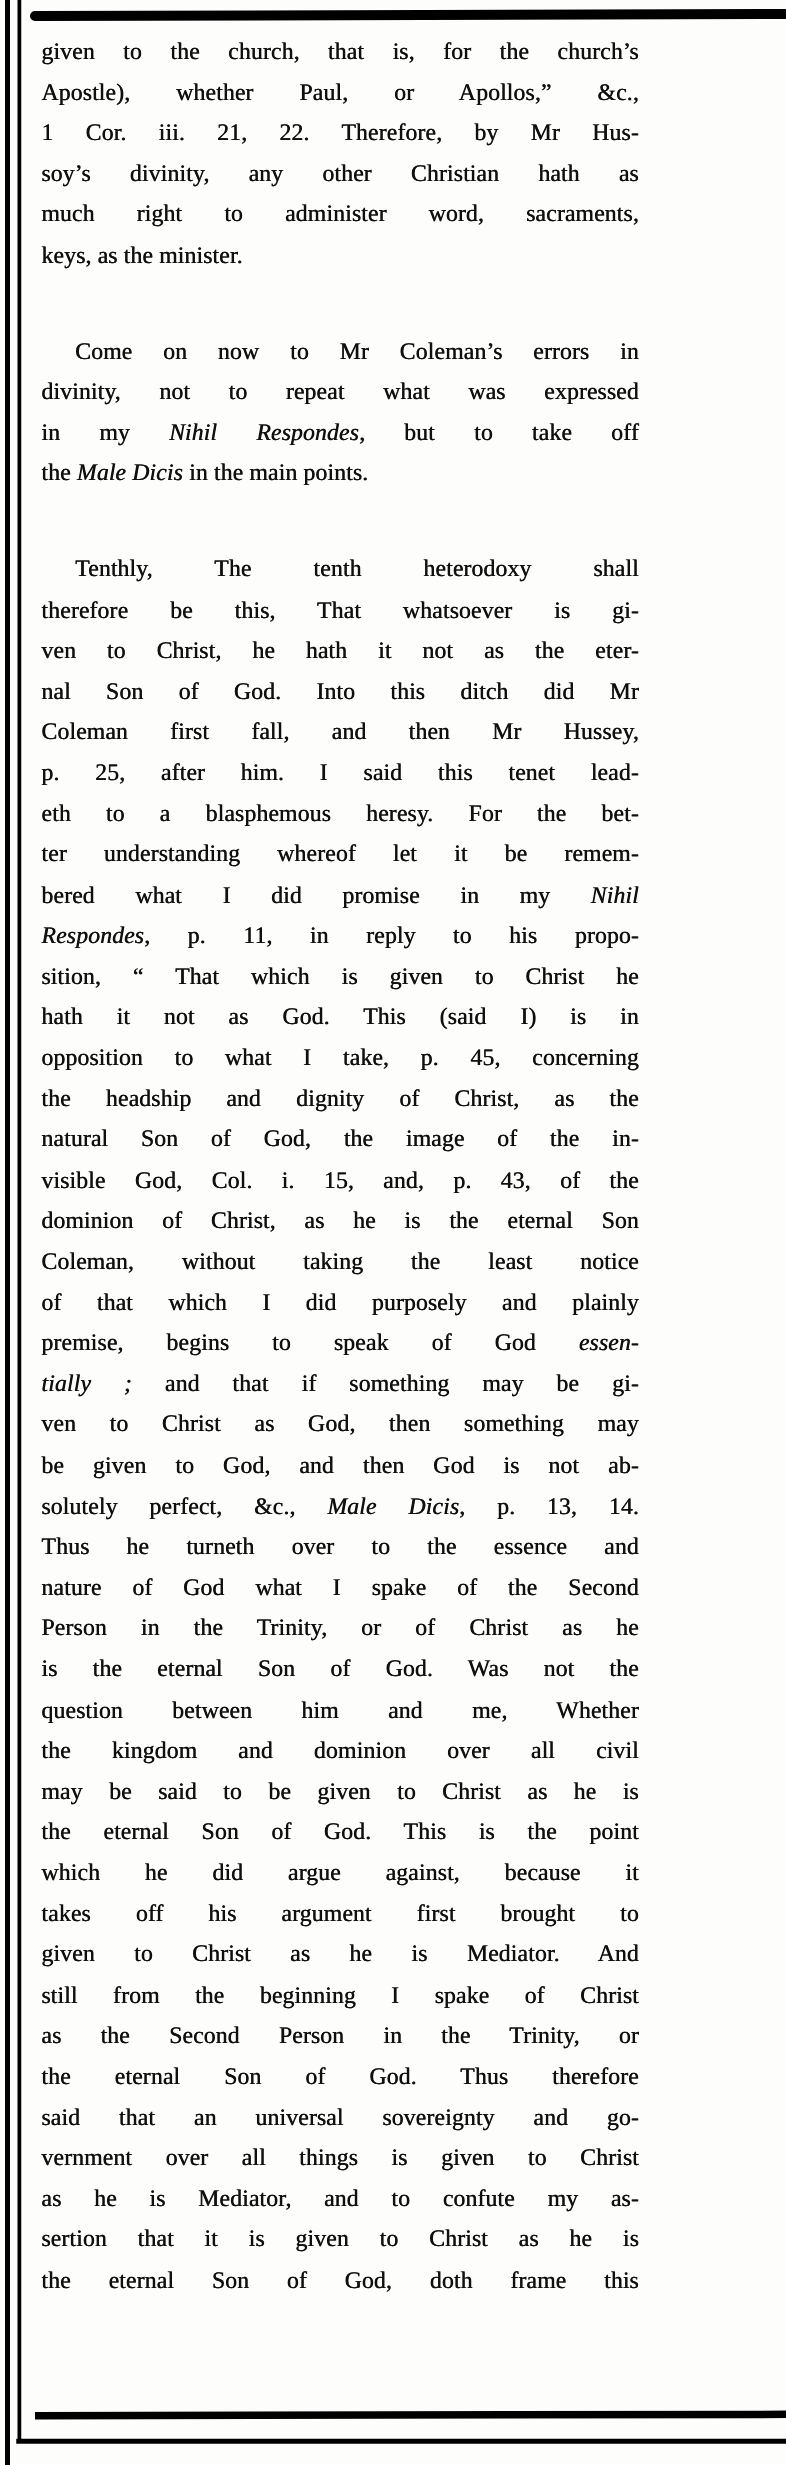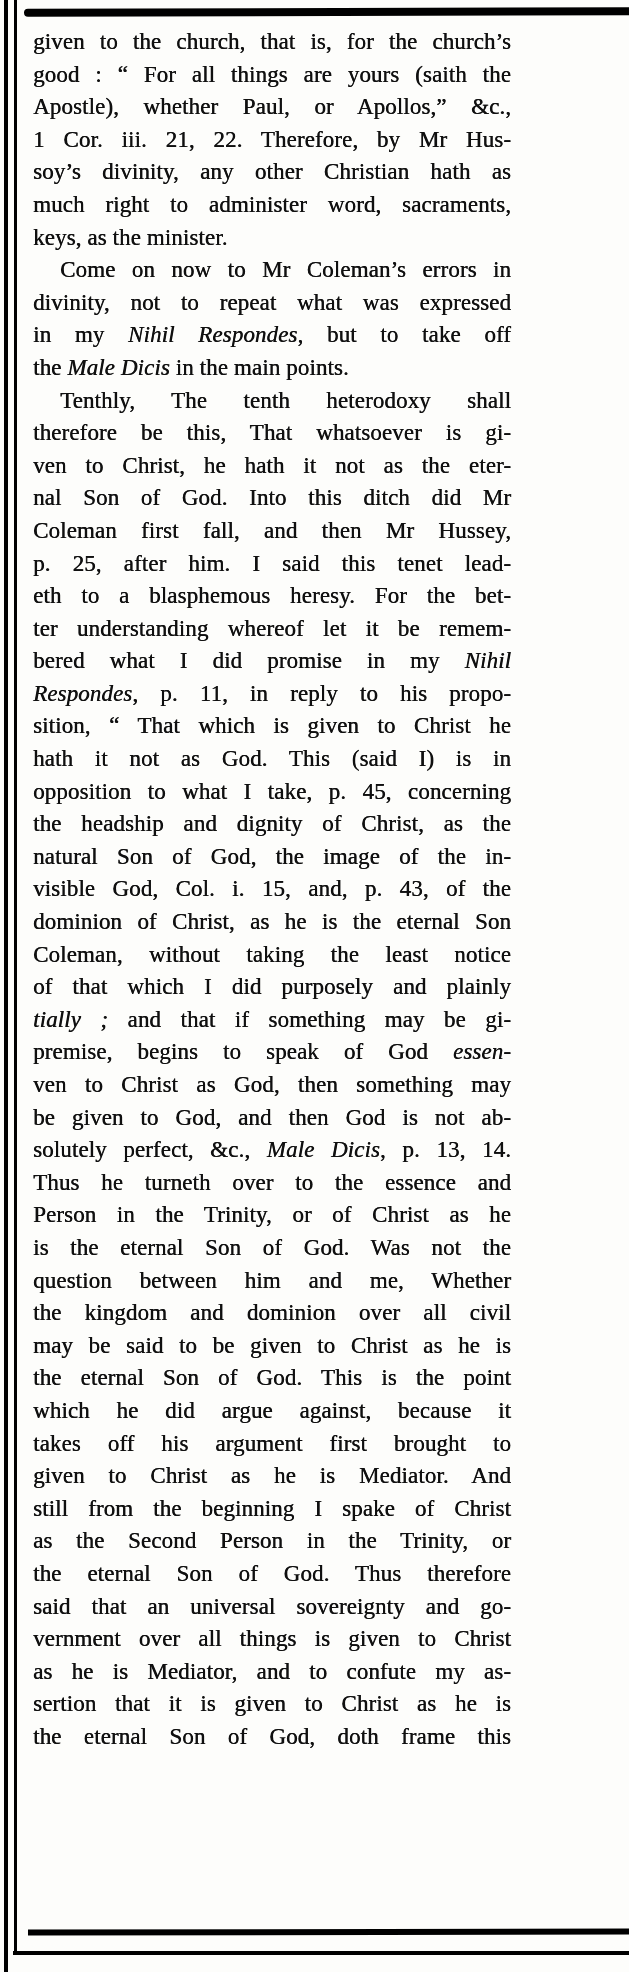--- a/index.html
+++ b/index.html
@@ -34,43 +34,42 @@
   
   .text-column {
     position: absolute;
     left: 33px;
     top: 26px;
     width: 478px;
   }
   .line {
     height: 32.6px;
     line-height: 32.6px;
-    font-size: 23px;
+    font-size: 19px;
     text-align: justify;
     text-align-last: justify;
     white-space: nowrap;
     text-shadow: 0.4px 0 0 currentColor;
     letter-spacing: 0.1px;
   }
-  .line.indent { padding-left: 27px; }
+  .line.indent { padding-left: 27px; margin-top: 44px; }
   .line.para-end { text-align-last: left; }
   .line i { }
 </style>
 </head>
 <body>
 
 <div class="v-rule outer"></div>
 <div class="v-rule inner"></div>
 <div class="h-rule top-edge"></div>
 <div class="h-rule bottom-edge-1"></div>
 <div class="h-rule bottom-edge-2"></div>
 
 <div class="text-column">
     <div class="line"><span>given to the church, that is, for the church’s</span></div>
-    <div class="line"><span>good : “ For all things are yours (saith the</span></div>
     <div class="line"><span>Apostle), whether Paul, or Apollos,” &amp;c.,</span></div>
     <div class="line"><span>1 Cor. iii. 21, 22.  Therefore, by Mr Hus-</span></div>
     <div class="line"><span>soy’s divinity, any other Christian hath as</span></div>
     <div class="line"><span>much right to administer word, sacraments,</span></div>
     <div class="line para-end"><span>keys, as the minister.</span></div>
     <div class="line indent"><span>Come on now to Mr Coleman’s errors in</span></div>
     <div class="line"><span>divinity, not to repeat what was expressed</span></div>
     <div class="line"><span>in my </span><i>Nihil Respondes</i><span>, but to take off</span></div>
     <div class="line para-end"><span>the </span><i>Male Dicis</i><span> in the main points.</span></div>
     <div class="line indent"><span>Tenthly, The tenth heterodoxy shall</span></div>
@@ -85,26 +84,27 @@
     <div class="line"><i>Respondes</i><span>, p. 11, in reply to his propo-</span></div>
     <div class="line"><span>sition, “ That which is given to Christ he</span></div>
     <div class="line"><span>hath it not as God.  This (said I) is in</span></div>
     <div class="line"><span>opposition to what I take, p. 45, concerning</span></div>
     <div class="line"><span>the headship and dignity of Christ, as the</span></div>
     <div class="line"><span>natural Son of God, the image of the in-</span></div>
     <div class="line"><span>visible God, Col. i. 15, and, p. 43, of the</span></div>
     <div class="line"><span>dominion of Christ, as he is the eternal Son</span></div>
     <div class="line"><span>Coleman, without taking the least notice</span></div>
     <div class="line"><span>of that which I did purposely and plainly</span></div>
+    <div class="line"><span>premise, begins to speak of God </span><i>essen-</i></div>
     <div class="line"><i>tially ;</i><span> and that if something may be gi-</span></div>
-    <div class="line"><span>premise, begins to speak of God </span><i>essen-</i></div>
     <div class="line"><span>ven to Christ as God, then something may</span></div>
     <div class="line"><span>be given to God, and then God is not ab-</span></div>
     <div class="line"><span>solutely perfect, &amp;c., </span><i>Male Dicis</i><span>, p. 13, 14.</span></div>
     <div class="line"><span>Thus he turneth over to the essence and</span></div>
+    <div class="line"><span>nature of God what I spake of the Second</span></div>
     <div class="line"><span>Person in the Trinity, or of Christ as he</span></div>
     <div class="line"><span>is the eternal Son of God.  Was not the</span></div>
     <div class="line"><span>question between him and me, Whether</span></div>
     <div class="line"><span>the kingdom and dominion over all civil</span></div>
     <div class="line"><span>may be said to be given to Christ as he is</span></div>
     <div class="line"><span>the eternal Son of God.  This is the point</span></div>
     <div class="line"><span>which he did argue against, because it</span></div>
     <div class="line"><span>takes off his argument first brought to</span></div>
     <div class="line"><span>given to Christ as he is Mediator.  And</span></div>
     <div class="line"><span>still from the beginning I spake of Christ</span></div>

